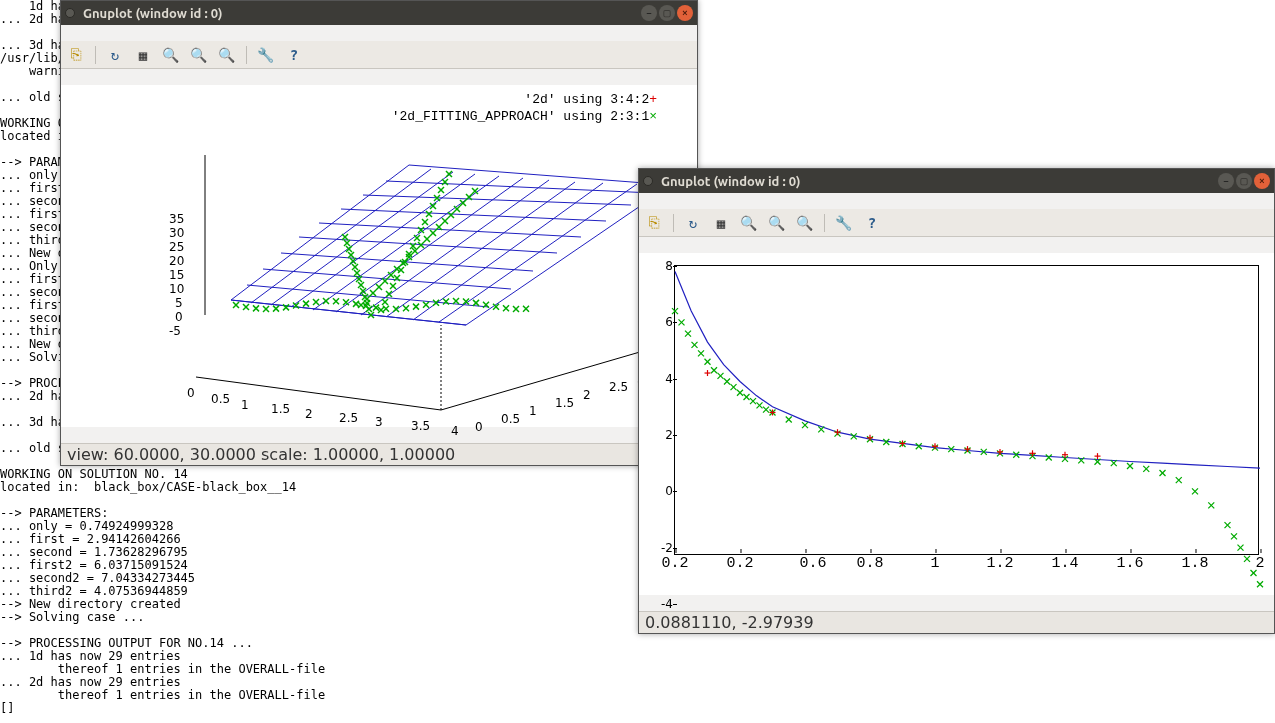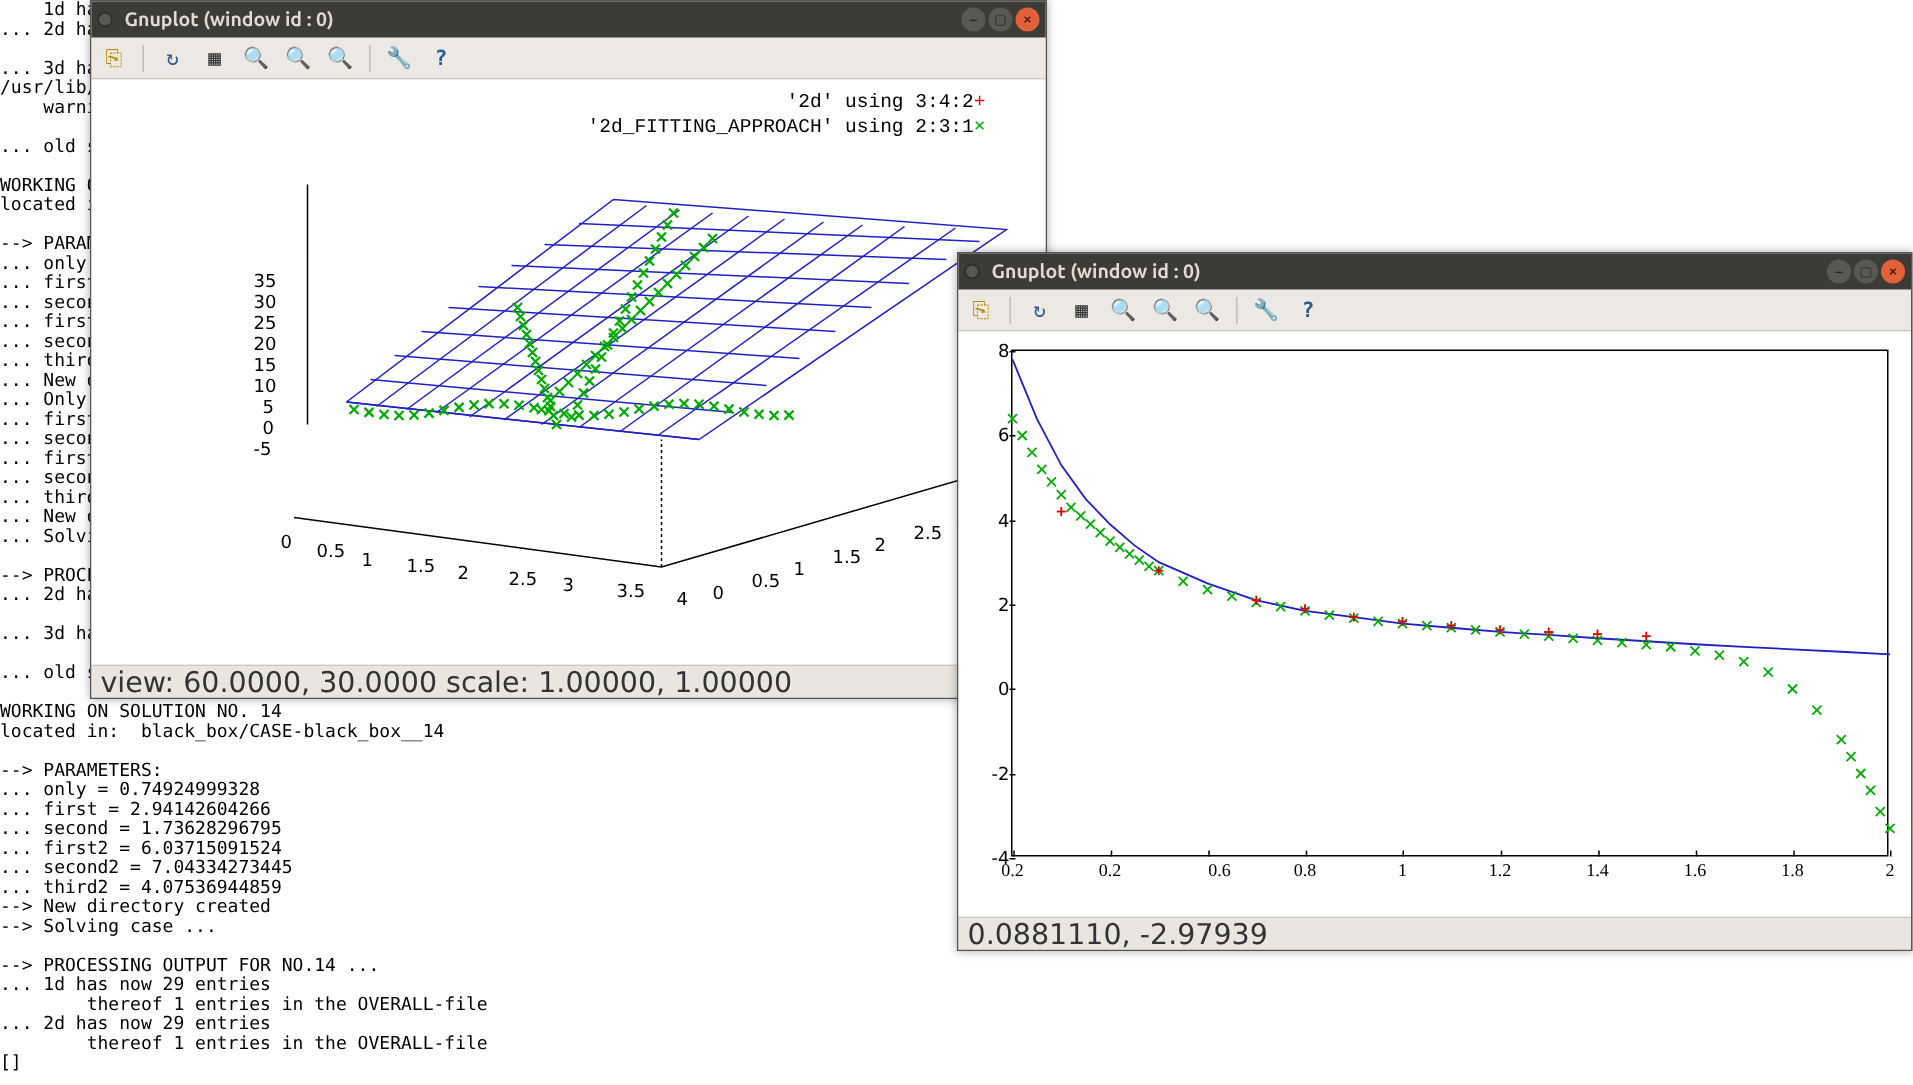--- a/index.html
+++ b/index.html
@@ -25,20 +25,21 @@
     overflow: hidden;
   }
 
   .gnuplot-window {
     position: absolute;
     border: 1px solid #555;
     background: #f2f1f0;
     box-shadow: 0 0 6px rgba(0,0,0,0.35);
     display: flex;
     flex-direction: column;
+    gap: 16px;
   }
   .titlebar {
     height: 24px;
     background: linear-gradient(to bottom, #3c3b37, #3c3b37);
     color: #dfdbd2;
     display: flex;
     align-items: center;
     font-family: Ubuntu, sans-serif;
     font-size: 13px;
     font-weight: bold;
@@ -92,21 +93,21 @@
     position: relative;
   }
   .statusbar {
     height: 22px;
     background: #e9e6e1;
     border-top: 1px solid #c9c6c0;
     display: flex;
     align-items: center;
     padding: 0 6px;
     font-family: "DejaVu Sans", sans-serif;
-    font-size: 19px;
+    font-size: 16px;
     color: #333;
   }
 
   
   #win1 { top: 0px; left: 60px; width: 638px; height: 466px; }
   #win2 { top: 168px; left: 638px; width: 637px; height: 466px; }
 
   .legend {
     position: absolute;
     top: 54px; right: 30px;
@@ -144,22 +145,22 @@
   .ytick::after{
     content:'';
     position:absolute;
     right:-4px; top:50%;
     width:4px; border-top:1px solid #000;
   }
   .xtick {
     position: absolute;
     bottom: -18px;
     transform: translateX(-50%);
-    font-family: Liberation Serif, serif;
-    font-size: 12px;
+    font-family: Liberation Mono, monospace;
+    font-size: 15px;
   }
   .xtick::before{
     content:'';
     position:absolute;
     left:50%; top:-6px;
     height:4px; border-left:1px solid #000;
   }
   svg { position: absolute; top:0; left:0; }
 
   

